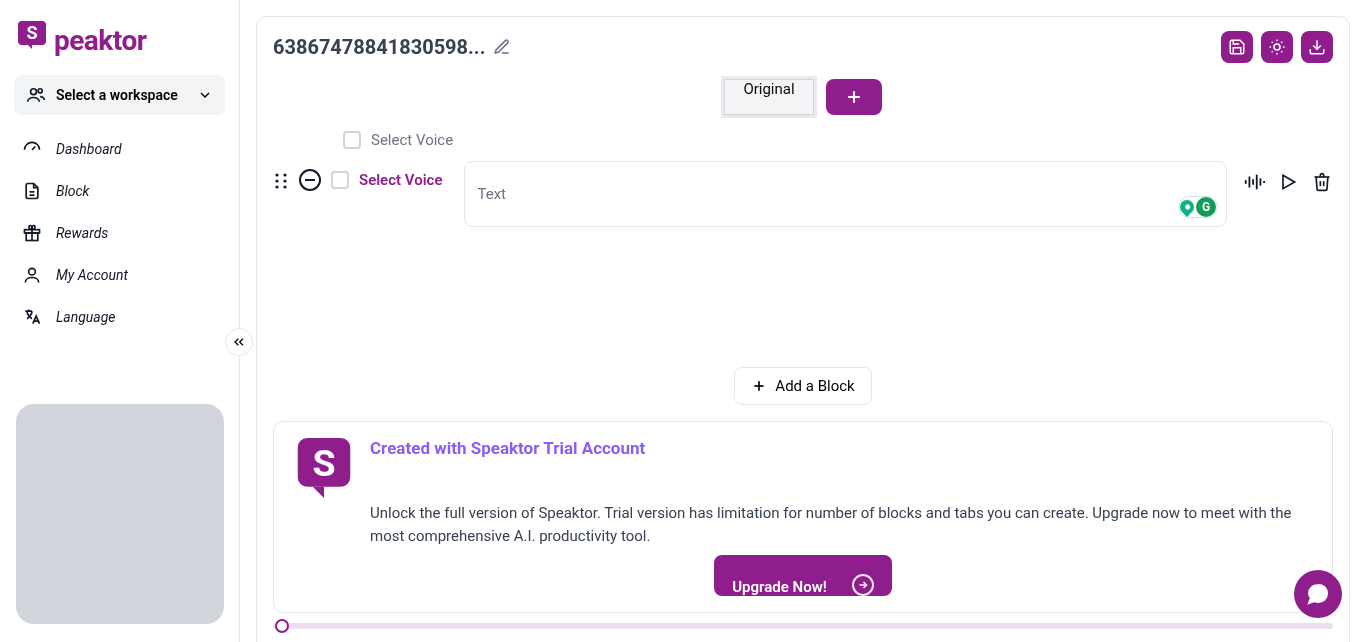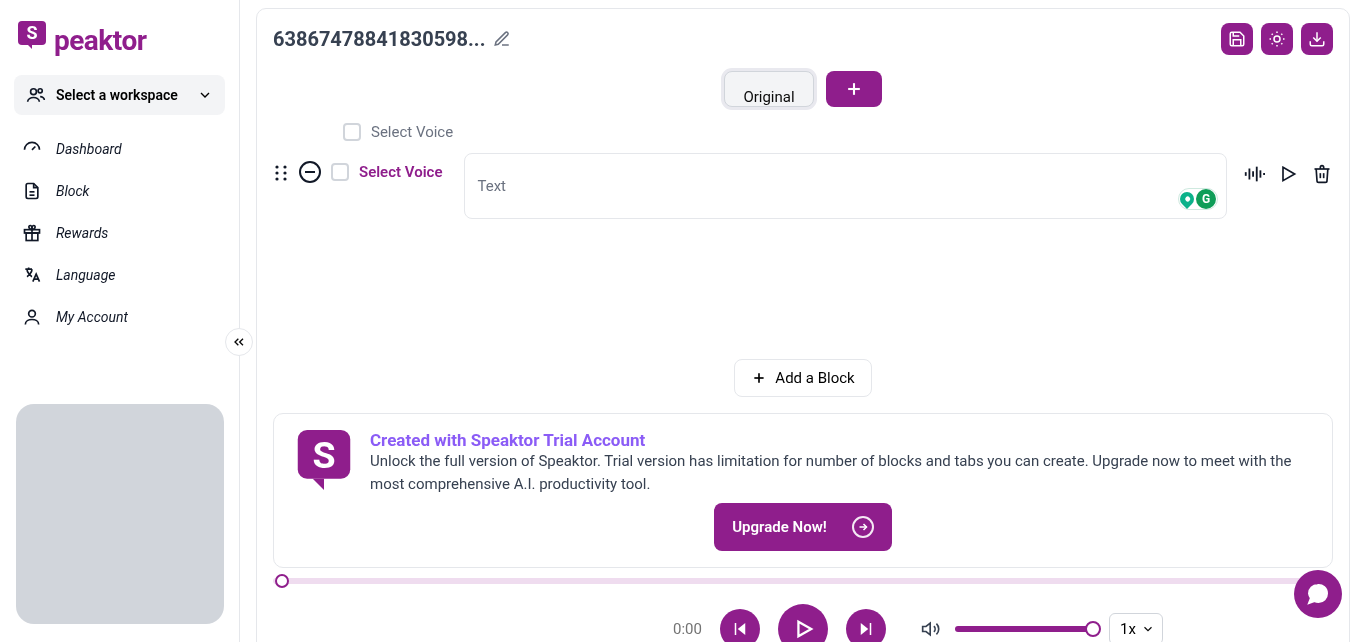--- a/index.html
+++ b/index.html
@@ -13,30 +13,30 @@
 .logo-s { width:32px; height:32px; border-radius:6px; display:inline-flex; align-items:center; justify-content:center; margin-right:2px; position:relative; }
 .workspace-btn { margin:8px 4px 14px; height:40px; border:0px solid #d1d5db; background:#f3f4f6; border-radius:8px; display:flex; align-items:center; gap:10px; padding:0 12px; cursor:pointer; font-size:14px; font-weight:600; }
 .workspace-btn .chev { margin-left:auto; }
 .nav { display:flex; flex-direction:column; gap:2px; padding:0 4px;font-style:italic; }
 .nav-item { height:40px; display:flex; align-items:center; gap:14px; padding:0 8px; border-radius:6px; font-size:14px; color:#111827; cursor:pointer; }
 .nav-icon { width:20px; height:20px; color:#111827; flex:none; display:inline-flex; align-items:center; justify-content:center; }
 .adblock { margin-top:auto; margin-bottom:8px; width:208px; height:220px; background:#d1d5db; border-radius:18px; align-self:center; }
 .collapse-btn { position:absolute; right:-14px; top:328px; width:28px; height:28px; border-radius:50%; background:#fff; border:1px solid #e5e7eb; display:flex; align-items:center; justify-content:center; cursor:pointer; }
 
 
-.main { flex:1; padding:8px 16px 0; overflow:hidden; display:flex; flex-direction:column; }
+.main { flex:1; padding:16px 16px 0; overflow:hidden; display:flex; flex-direction:column; }
 .card { background:#fff; border:1px solid #e5e7eb; border-radius:10px; padding:14px 16px 14px; display:flex; flex-direction:column; flex:1; position:relative; }
 .titlebar { display:flex; align-items:center; gap:8px; }
 .title { font-size:20px; font-weight:700; color:#374151; }
 .title-edit { width:18px; height:18px; color:#6b7280; cursor:pointer; }
 .actions { margin-left:auto; display:flex; gap:8px; }
 .action-btn { width:32px; height:32px; border-radius:8px; background:#8f1e8c; color:#fff; display:flex; align-items:center; justify-content:center; cursor:pointer; }
 
 .tabs { display:flex; justify-content:center; gap:12px; margin-top:16px; }
-.tab-pill { height:36px; padding:0 18px; border:1px solid #d1d5db; border-radius:8px; background:#f3f4f6; font-size:15px; display:flex; align-items:flex-end; box-shadow:0 0 0 3px #e9e9ef; cursor:pointer; }
+.tab-pill { height:36px; padding:0 18px; border:1px solid #d1d5db; border-radius:0; background:#f3f4f6; font-size:15px; display:flex; align-items:flex-start; box-shadow:0 0 0 3px #e9e9ef; cursor:pointer; }
 .tab-add { width:56px; height:36px; border-radius:8px; background:#8f1e8c; color:#fff; display:flex; align-items:center; justify-content:center; cursor:pointer; }
 
 .sv-row { display:flex; align-items:center; gap:10px; margin-top:16px; padding-left:70px; }
 .checkbox { width:18px; height:18px; border:2px solid #d1d5db; border-radius:4px; cursor:pointer; flex:none; }
 .sv-label { color:#6b7280; font-size:15px; }
 
 .block { display:flex; align-items:flex-start; gap:10px; margin-top:12px; }
 .drag { width:16px; color:#111827; cursor:grab; margin-top:10px; }
 .collapse-block { width:22px; height:22px; border:2px solid #111827; border-radius:50%; display:flex; align-items:center; justify-content:center; margin-top:8px; cursor:pointer; }
 .collapse-block span { width:10px; height:2px; background:#111827; display:block; }
@@ -54,23 +54,23 @@
 .ba-icon { width:22px; height:22px; color:#111827; cursor:pointer; display:flex; align-items:center; justify-content:center; }
 
 .add-block-row { display:flex; justify-content:center; margin-top:140px; }
 .add-block-btn { height:38px; padding:0 16px; border:1px solid #e5e7eb; border-radius:8px; background:#fff; font-size:15px; display:flex; align-items:center; gap:8px; cursor:pointer; }
 
 .trial { border:1px solid #e5e7eb; border-radius:10px; margin-top:16px; padding:16px 20px 16px; display:flex; flex-direction:column; gap:8px; }
 .trial-top { display:flex; gap:16px; }
 .trial-logo { width:60px; height:60px; border-radius:10px; display:flex; align-items:center; justify-content:center; color:#fff; font-weight:700; font-size:34px; flex:none; }
 .trial-texts { flex:1; }
 .trial-title { font-size:17px; font-weight:700; color:#8b5cf6; }
-.trial-desc { font-size:15px; color:#374151; line-height:1.5; }
+.trial-desc { font-size:15px; color:#374151; line-height:1.5;margin-top:44px; }
 .upgrade-row { display:flex; justify-content:center; }
-.upgrade-btn { background:#8f1e8c; color:#fff; border:0; border-radius:8px; height:48px; padding:0 18px; font-size:15px; font-weight:600; display:flex; align-items:center; gap:25px; cursor:pointer; }
+.upgrade-btn { background:#8f1e8c; color:#fff; border:0; border-radius:8px; height:41px; padding:0 18px; font-size:15px; font-weight:600; display:flex; align-items:flex-end; gap:25px; cursor:pointer; }
 .upgrade-btn .circ { width:22px; height:22px; border:2px solid rgba(255,255,255,0.9); border-radius:50%; display:flex; align-items:center; justify-content:center; }
 
 .player { margin-top:8px; }
 .track { position:relative; height:10px; display:flex; align-items:center; }
 .track-line { height:6px; background:#efdcef; width:100%; border-radius:999px; }
 .track-thumb { position:absolute; left:2px; top:-2px; width:14px; height:14px; border:2px solid #8f1e8c; border-radius:50%; background:#fff; cursor:pointer; }
 .controls { display:flex; align-items:center; justify-content:center; gap:18px; margin-top:18px; height:50px; position:relative; }
 .time { position:absolute; left:400px; color:#737373; font-size:15px;}
 .ctrl-btn { width:40px; height:40px; border-radius:50%; background:#8f1e8c; color:#fff; display:flex; align-items:center; justify-content:center; cursor:pointer; }
 .ctrl-btn.play { width:50px; height:50px; }
@@ -148,34 +148,34 @@
               <rect x="5" y="12" width="14" height="9"></rect>
               <line x1="12" y1="8" x2="12" y2="21"></line>
               <path d="M12 8c-4 0-5-5-2-5 2 0 2 5 2 5zM12 8c4 0 5-5 2-5-2 0-2 5-2 5z"></path>
             </svg>
         </span>
         <span>Rewards</span>
       </div>
       <div class="nav-item">
         <span class="nav-icon">
           <svg width="20" height="20" viewBox="0 0 24 24" fill="none" stroke="currentColor" stroke-width="2">
+              <circle cx="12" cy="8" r="4"></circle>
+              <path d="M4 21c0-4 4-6 8-6s8 2 8 6"></path>
+            </svg>
+        </span>
+        <span>My Account</span>
+      </div>
+      <div class="nav-item">
+        <span class="nav-icon">
+          <svg width="20" height="20" viewBox="0 0 24 24" fill="none" stroke="currentColor" stroke-width="2">
               <path d="M4 5h8M8 3v2M6 5c0 4 4 8 6 9M12 5c0 4-4 8-6 9"></path>
               <path d="M13 20l4-9 4 9M14.5 17h5"></path>
             </svg>
         </span>
         <span>Language</span>
-      </div>
-      <div class="nav-item">
-        <span class="nav-icon">
-          <svg width="20" height="20" viewBox="0 0 24 24" fill="none" stroke="currentColor" stroke-width="2">
-              <circle cx="12" cy="8" r="4"></circle>
-              <path d="M4 21c0-4 4-6 8-6s8 2 8 6"></path>
-            </svg>
-        </span>
-        <span>My Account</span>
       </div>
     </nav>
 
     <div class="adblock"></div>
 
     <div class="collapse-btn">
       <svg width="16" height="16" viewBox="0 0 24 24" fill="none" stroke="currentColor" stroke-width="2">
           <polyline points="11 17 6 12 11 7"></polyline>
           <polyline points="18 17 13 12 18 7"></polyline>
         </svg>

